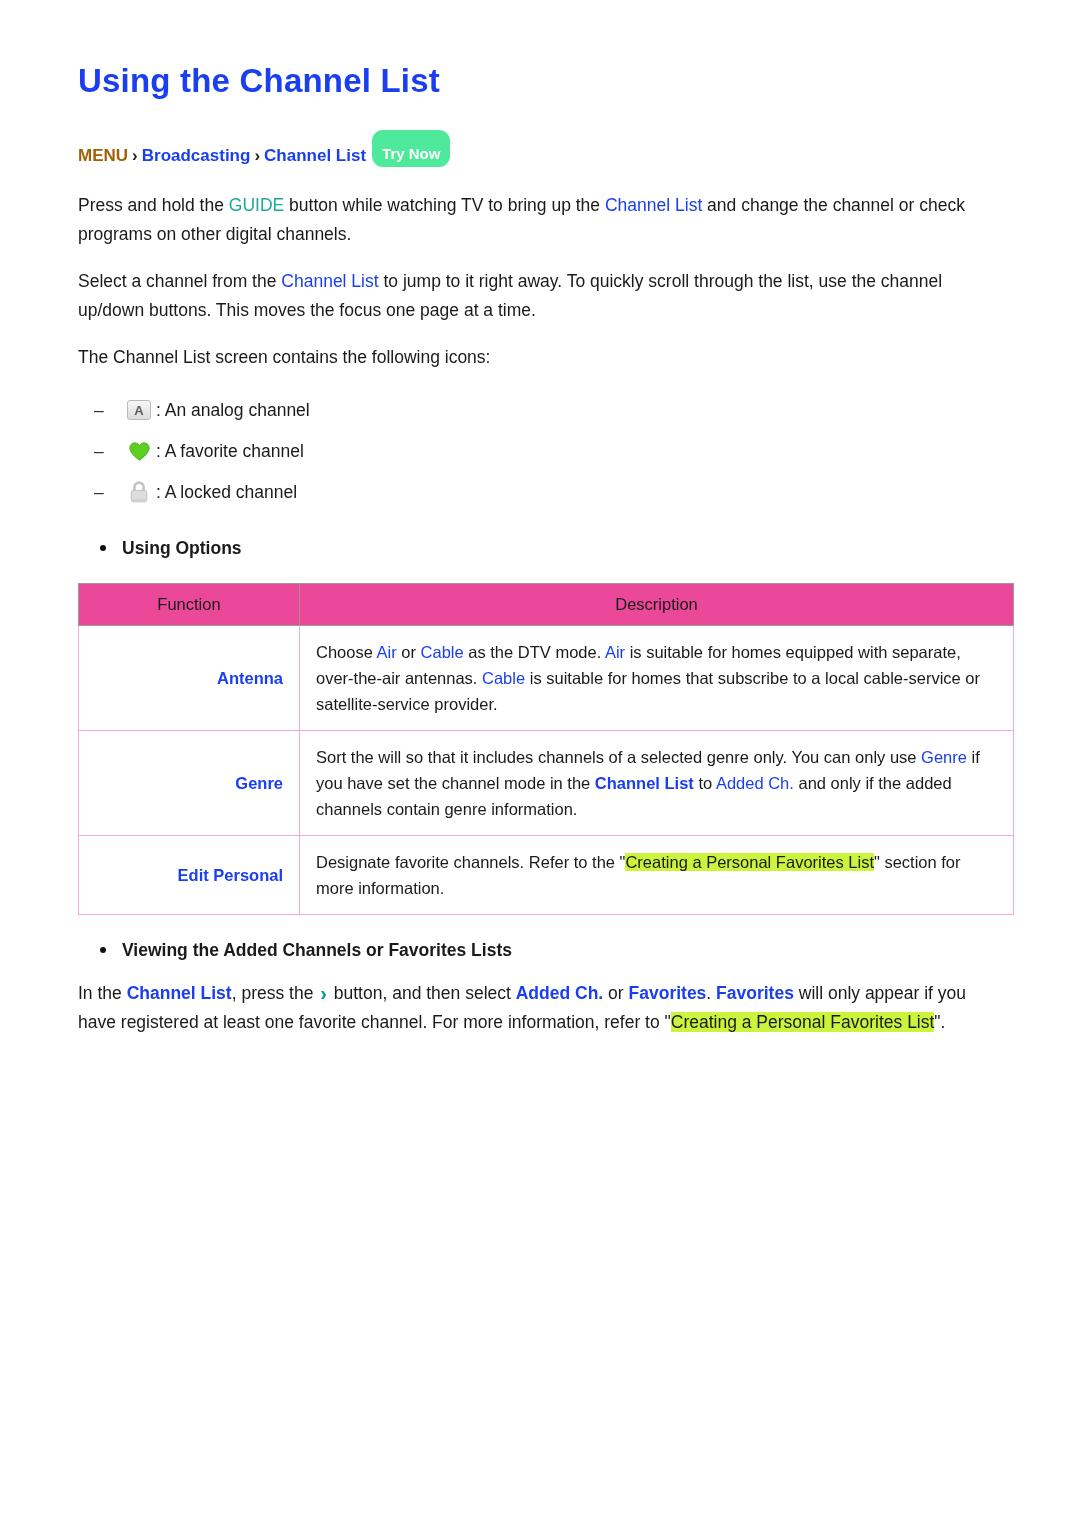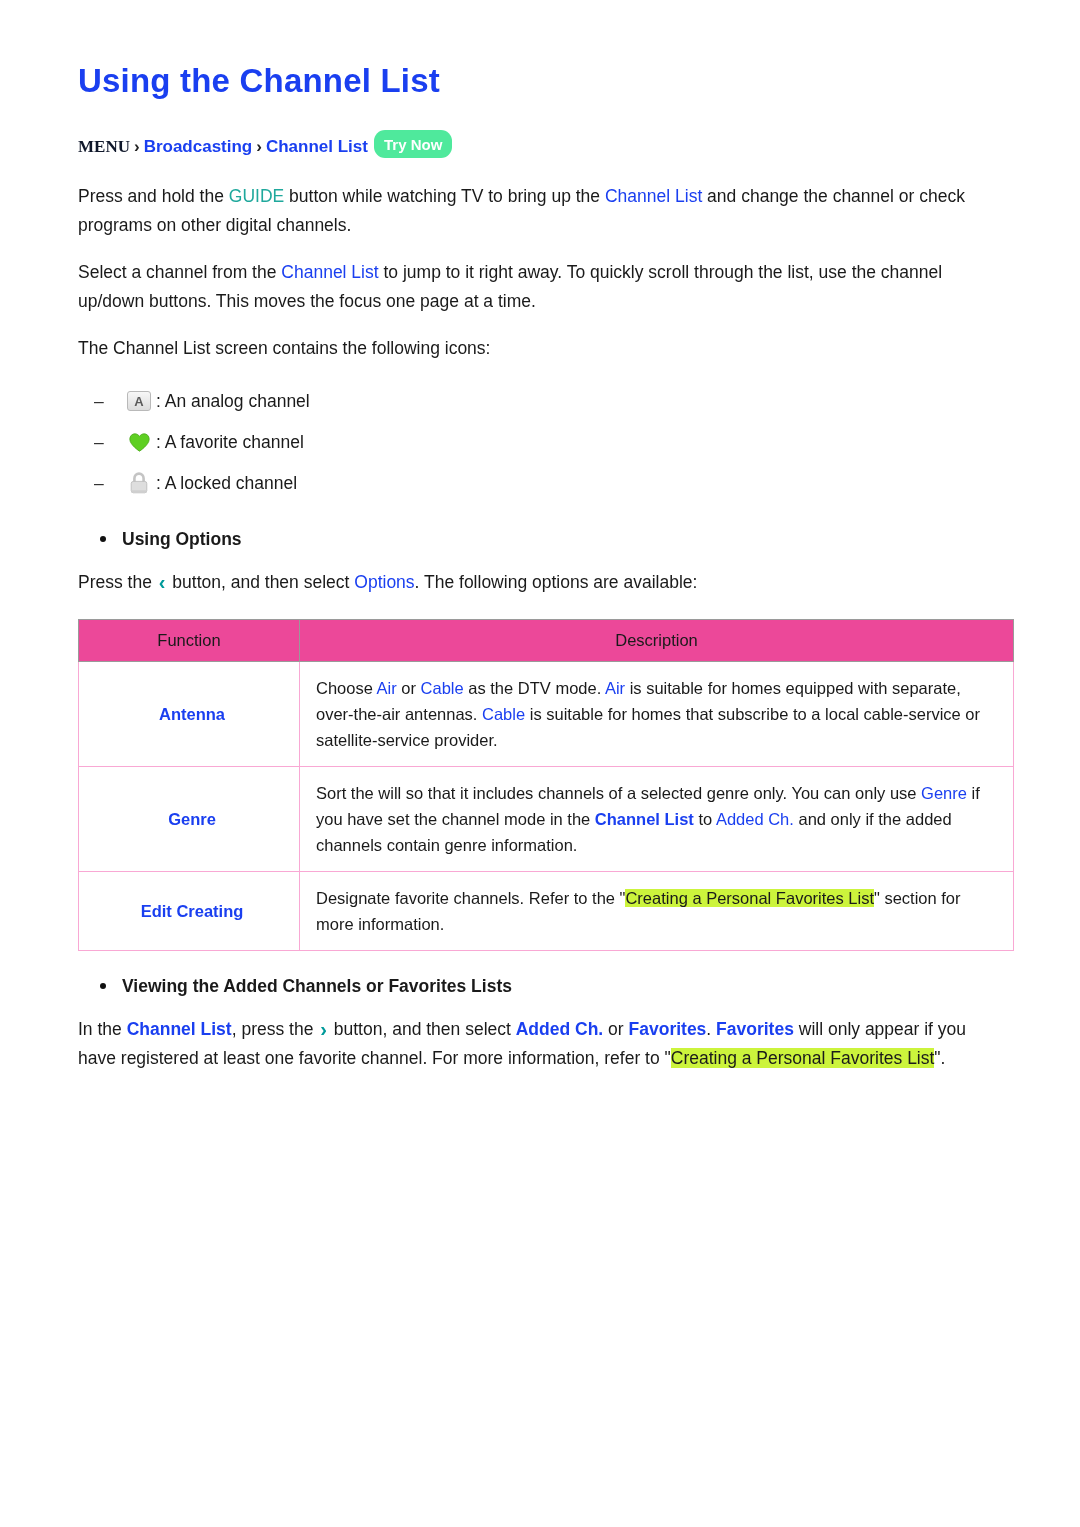--- a/index.html
+++ b/index.html
@@ -33,29 +33,29 @@
   }
 
   
   .breadcrumb {
     font-size: 17px;
     font-weight: bold;
     margin: 0 0 22px 0;
     line-height: 1.4;
     white-space: nowrap;
   }
-  .crumb-menu  { color: #0f172a; font-family: Liberation Serif, serif; }
+  .crumb-menu  { color: #a16207; }
   .crumb-link  { color: #1a3ff0; }
   .crumb-sep   { color: #222222; padding: 0 4px; font-weight: bold; }
   .try-now {
     display: inline-block;
     background: #4fe99c;
     color: #ffffff;
     border-radius: 11px;
-    padding: 4px 10px 3px 10px;
+    padding: 13px 10px 3px 10px;
     font-size: 15px;
     font-weight: bold;
     margin-left: 6px;
     position: relative;
     top: -2px;
   }
 
   
   p.body {
     font-size: 17.5px;
@@ -176,21 +176,21 @@
   table.opts th.c-func { width: 204px; }
   table.opts td {
     border: 1px solid #f9a8d4;
     font-size: 16.5px;
     line-height: 26px;
     color: #1a1a1a;
     padding: 13px 16px;
     vertical-align: middle;
   }
   table.opts td.fn {
-    text-align: center;
+    text-align: right;
     padding-left: 22px;
     color: #1a3ff0;
     font-weight: bold;
     font-size: 16.5px;
   }
   table.opts td.desc { text-align: left; }
 </style>
 </head>
 <body>
 
@@ -237,23 +237,20 @@
           <rect x="3.2" y="10.4" width="15.6" height="11.4" rx="2.2" fill="#dedede" stroke="#bdbdbd" stroke-width="0.9"></rect>
           <rect x="3.2" y="19.2" width="15.6" height="2.6" rx="1" fill="#cfcfcf"></rect>
         </svg>
       </span>
       <span>: A locked channel</span>
     </li>
   </ul>
 
   <div class="bullet-head">Using Options</div>
 
-  <p class="body indent">
-    <span>Press the </span><span class="chev">‹</span><span> button, and then select </span><span class="kw-blue">Options</span><span>. The following options are available:</span>
-  </p>
 
   <table class="opts">
     <thead>
       <tr>
         <th class="c-func">Function</th>
         <th>Description</th>
       </tr>
     </thead>
     <tbody>
       <tr>
@@ -262,21 +259,21 @@
           <span>Choose </span><span class="kw-blue">Air</span><span> or </span><span class="kw-blue">Cable</span><span> as the DTV mode. </span><span class="kw-blue">Air</span><span> is suitable for homes equipped with separate, over-the-air antennas. </span><span class="kw-blue">Cable</span><span> is suitable for homes that subscribe to a local cable-service or satellite-service provider.</span>
         </td>
       </tr>
       <tr>
         <td class="fn">Genre</td>
         <td class="desc">
           <span>Sort the will so that it includes channels of a selected genre only. You can only use </span><span class="kw-blue">Genre</span><span> if you have set the channel mode in the </span><span class="kw-bold-blue">Channel List</span><span> to </span><span class="kw-blue">Added Ch.</span><span> and only if the added channels contain genre information.</span>
         </td>
       </tr>
       <tr>
-        <td class="fn">Edit Creating</td>
+        <td class="fn">Edit Personal</td>
         <td class="desc">
           <span>Designate favorite channels. Refer to the "</span><span class="hl">Creating a Personal Favorites List</span><span>" section for more information.</span>
         </td>
       </tr>
     </tbody>
   </table>
 
   <div class="bullet-head">Viewing the Added Channels or Favorites Lists</div>
 
   <p class="body indent">

